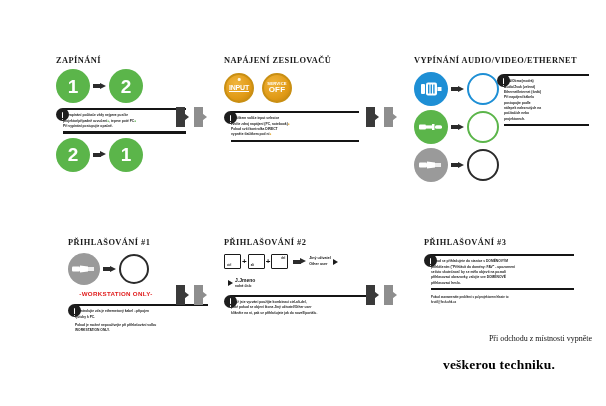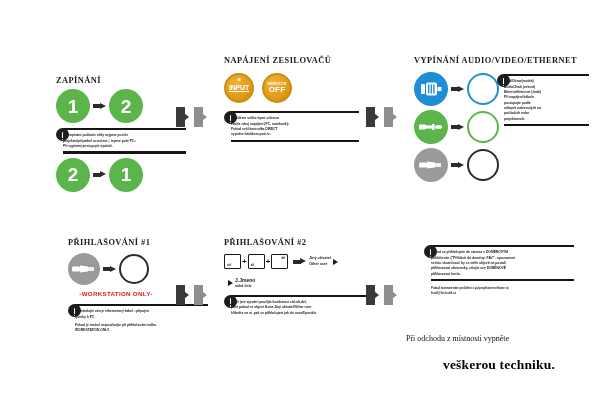--- a/index.html
+++ b/index.html
@@ -109,31 +109,31 @@
   .key.kdel b{bottom:auto;top:1px;left:auto;right:2px;}
   .plus{font-size:8px;font-weight:bold;margin:0 1px;color:#111;}
   .tinyarrow{
     width:0;height:0;border-top:3px solid transparent;border-bottom:3px solid transparent;
     border-left:5px solid #1a1a1a;flex:none;margin:0 2px;
   }
   .twoline{font-size:3.6px;font-weight:bold;line-height:1.45;color:#141414;}
   .twoline .sm{font-size:3.1px;font-weight:bold;}
 
   
-  .closing1{font-family:"Liberation Serif", serif;font-size:8px;color:#111;text-align:left;}
+  .closing1{font-family:"Liberation Serif", serif;font-size:8px;color:#111;text-align:right;}
   .closing2{font-family:"Liberation Serif", serif;font-size:13.5px;font-weight:bold;
     color:#000;text-align:center;letter-spacing:.2px;}
   .footnote{font-size:2.9px;line-height:1.55;color:#1a1a1a;font-weight:bold;}
 </style>
 </head>
 <body>
 
 <div class="poster">
 
-  <div class="panel" style="left:56px;top:56px;width:130px;margin-top:20px;">
+  <div class="panel" style="left:56px;top:56px;width:130px;">
     <div class="heading">ZAPÍNÁNÍ</div>
 
     <div class="row-ic" style="margin-top:4px;">
       <div class="circ green-fill" style="width:34px;height:34px;">
         <span class="num">1</span>
       </div>
       <div class="mini-arrow">
           <span class="bar"></span>
           <span class="tip"></span>
         </div>
@@ -384,20 +384,21 @@
   </div>
 
   <div class="chev" style="left:366px;top:285px;">
     <span class="c1b"></span>
       <span class="c1"></span>
     <span class="c2b"></span>
       <span class="c2"></span>
   </div>
 
   <div class="panel" style="left:424px;top:238px;width:150px;">
+    <div class="heading" style="text-align:left;">PŘIHLAŠOVÁNÍ #3</div>
 
     <div class="infoblock" style="margin-top:7px;width:150px;">
       <div class="rule" style="margin-left:7px;"></div>
       <div class="badge">
           <i></i>
         </div>
       <div class="body-txt" style="margin-top:3px;margin-left:7px;">
         <div><span>Pokud se přihlašujete do stanice s DOMÉNOVÝM</span></div>
         <div><span>přihlášením ("Přihlásit do domény: FAV" - upozornení</span></div>
         <div><span>seťuto skutečnosť by se mělo objevit na pozadí</span></div>

